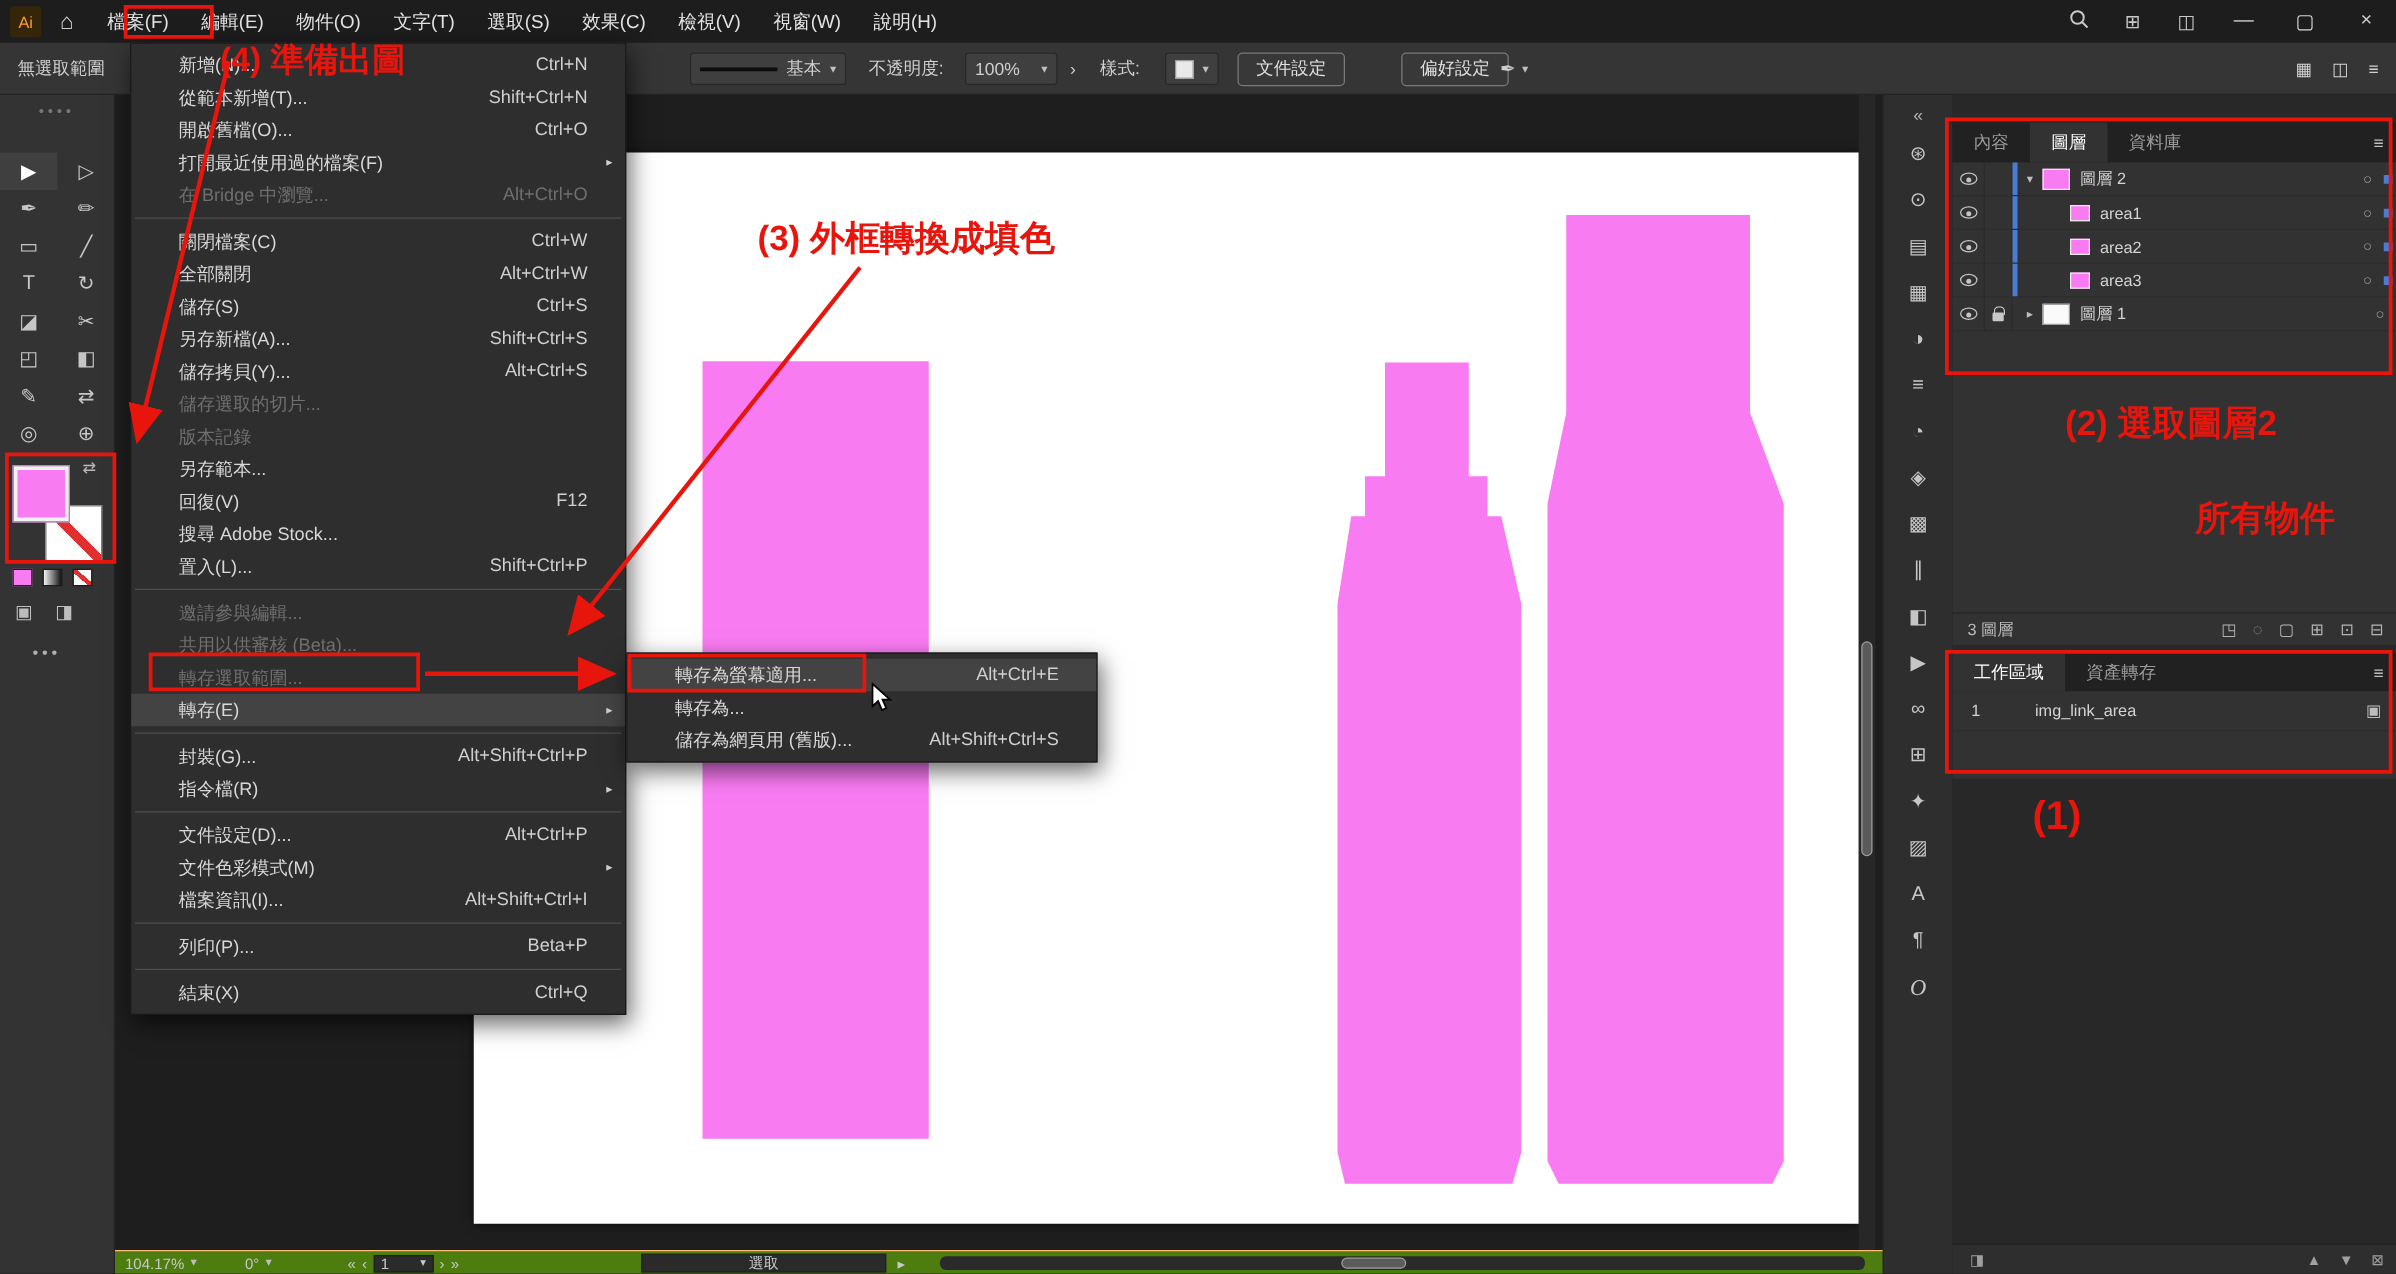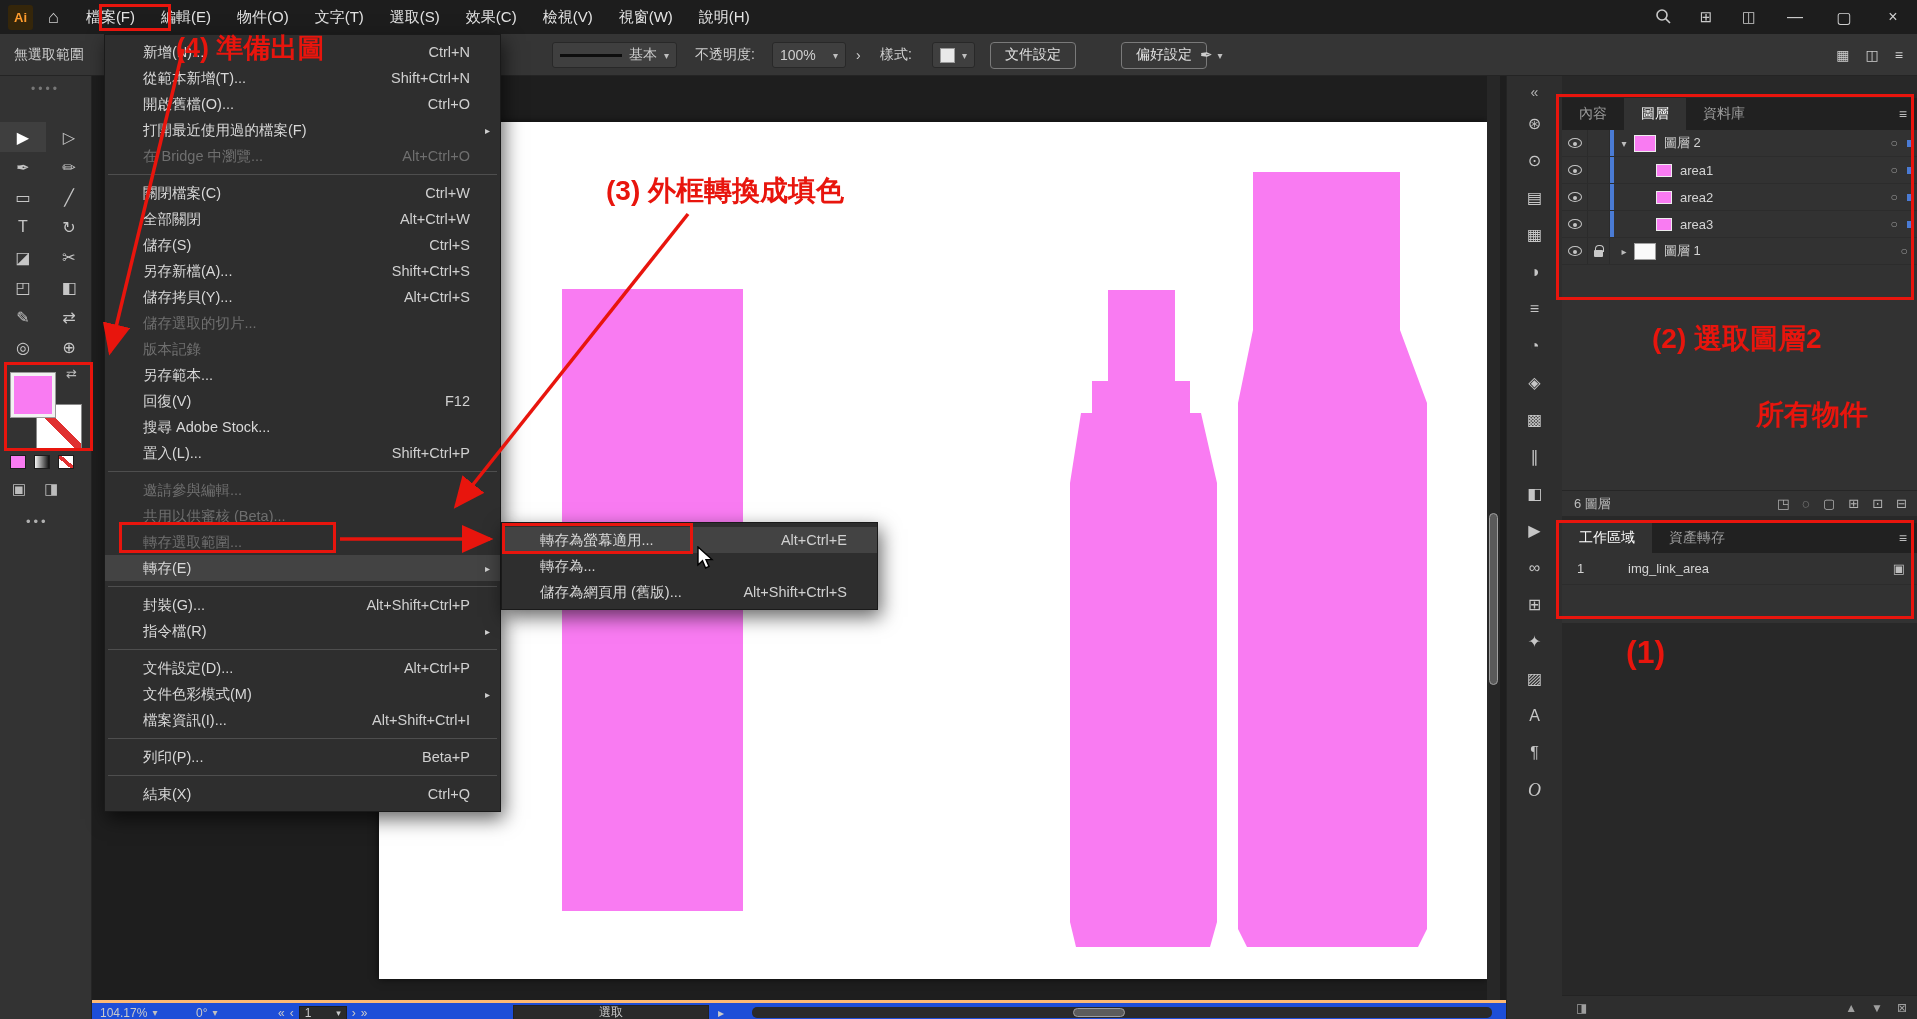--- a/index.html
+++ b/index.html
@@ -6,21 +6,21 @@
   * { margin:0; padding:0; box-sizing:border-box; }
   html,body { width:1917px; height:1019px; }
   body {
     position:relative; overflow:hidden; background:#1e1e1e;
     font-family:"Liberation Sans","DejaVu Sans",sans-serif; color:#d6d6d6;
     -webkit-font-smoothing:antialiased;
   }
 
   
   #menubar { position:absolute; top:0; left:0; right:0; height:34px; background:#1d1d1d; display:flex; align-items:center; z-index:30; }
-  .ai-logo { width:25px; height:25px; margin-left:8px; background:#35260a; color:#ff9c2e; font-weight:bold; font-size:13px; display:flex; align-items:center; justify-content:center; border-radius:3px; }
+  .ai-logo { width:25px; height:25px; margin-left:8px; background:#35260a; color:#ff9c2e; font-weight:normal; font-size:13px; display:flex; align-items:center; justify-content:center; border-radius:3px; }
   .home-icon { margin-left:15px; font-size:18px; color:#cfcfcf; }
   #menus { display:flex; margin-left:14px; height:34px;justify-content:space-between; }
   .menu-item { padding:0 13px; font-size:15px; display:flex; align-items:center; color:#e3e3e3; }
   #menubar-right { margin-left:auto; display:flex; align-items:center; gap:21px; padding-right:10px; }
   #menubar-right .mb-ico { color:#c9c9c9; font-size:15px; width:22px; text-align:center; }
   .winbtn { width:28px; text-align:center; font-size:16px; color:#cfcfcf; }
 
   
   #controlbar { position:absolute; top:34px; left:0; right:0; height:42px; background:#353535; border-bottom:1px solid #242424; z-index:10; font-size:14px; }
   #controlbar .cb { position:absolute; top:0; height:42px; display:flex; align-items:center; color:#cfcfcf; }
@@ -49,21 +49,21 @@
   .tb-ellipsis { position:absolute; left:26px; top:438px; color:#b0b0b0; letter-spacing:3px; font-size:13px; }
 
   
   #canvas { position:absolute; top:76px; left:92px; width:1414px; height:943px; background:#1e1e1e; }
   #artboard { position:absolute; left:287px; top:46px; width:1108px; height:857px; background:#ffffff; box-shadow:0 0 8px rgba(0,0,0,.65); }
   #artboard svg { display:block; width:1108px; height:857px; }
   #vscroll { position:absolute; left:1395px; top:0; width:13px; height:924px; background:#272727; }
   #vscroll .thumb { position:absolute; left:2px; top:437px; width:9px; height:172px; background:#5a5a5a; border-radius:5px; }
 
   
-  #statusbar { position:absolute; left:0; bottom:0; width:1414px; height:19px; background:#1d4ed8; border-top:3px solid #fdba74; font-size:12px; color:#c9c9c9; z-index:6; }
+  #statusbar { position:absolute; left:0; bottom:0; width:1414px; height:19px; background:#4d7c0f; border-top:1px solid #fdba74; font-size:12px; color:#c9c9c9; z-index:6; }
   #statusbar .sb { position:absolute; top:0; height:19px; display:flex; align-items:center; gap:5px; }
   .sb-zoom { left:8px; } .sb-rot { left:104px; } .sb-nav { left:186px; gap:9px; }
   .sb-pagebox { width:48px; height:14px; background:#2b2b2b; border:1px solid #1f1f1f; display:flex; align-items:center; justify-content:space-between; padding:0 5px; }
   .sb-readout { left:421px; width:196px; }
   .sb-readout .ro { width:196px; height:15px; background:#2a2a2a; border:1px solid #222; display:flex; align-items:center; justify-content:center; }
   .sb-play { left:626px; }
   #hscroll { position:absolute; left:660px; top:4px; width:740px; height:11px; background:#2a2a2a; border-radius:5px; }
   #hscroll .thumb { position:absolute; left:321px; top:1px; width:52px; height:9px; background:#5c5c5c; border-radius:5px; }
 
   
@@ -462,21 +462,21 @@
         <span class="sel-bar"></span>
         <span class="chev">▸</span>
         <span class="thumb"></span>
         <span class="lname">圖層 1</span>
         <span class="target"></span>
 
       </div>
     </div>
 
   <div id="layers-footer">
-    <span class="count">6 圖層</span>
+    <span class="count">3 圖層</span>
     <span class="foot-icons">
 
         <span class="fico">◳</span>
 
         <span class="fico">◌</span>
 
         <span class="fico">▢</span>
 
         <span class="fico">⊞</span>
 

